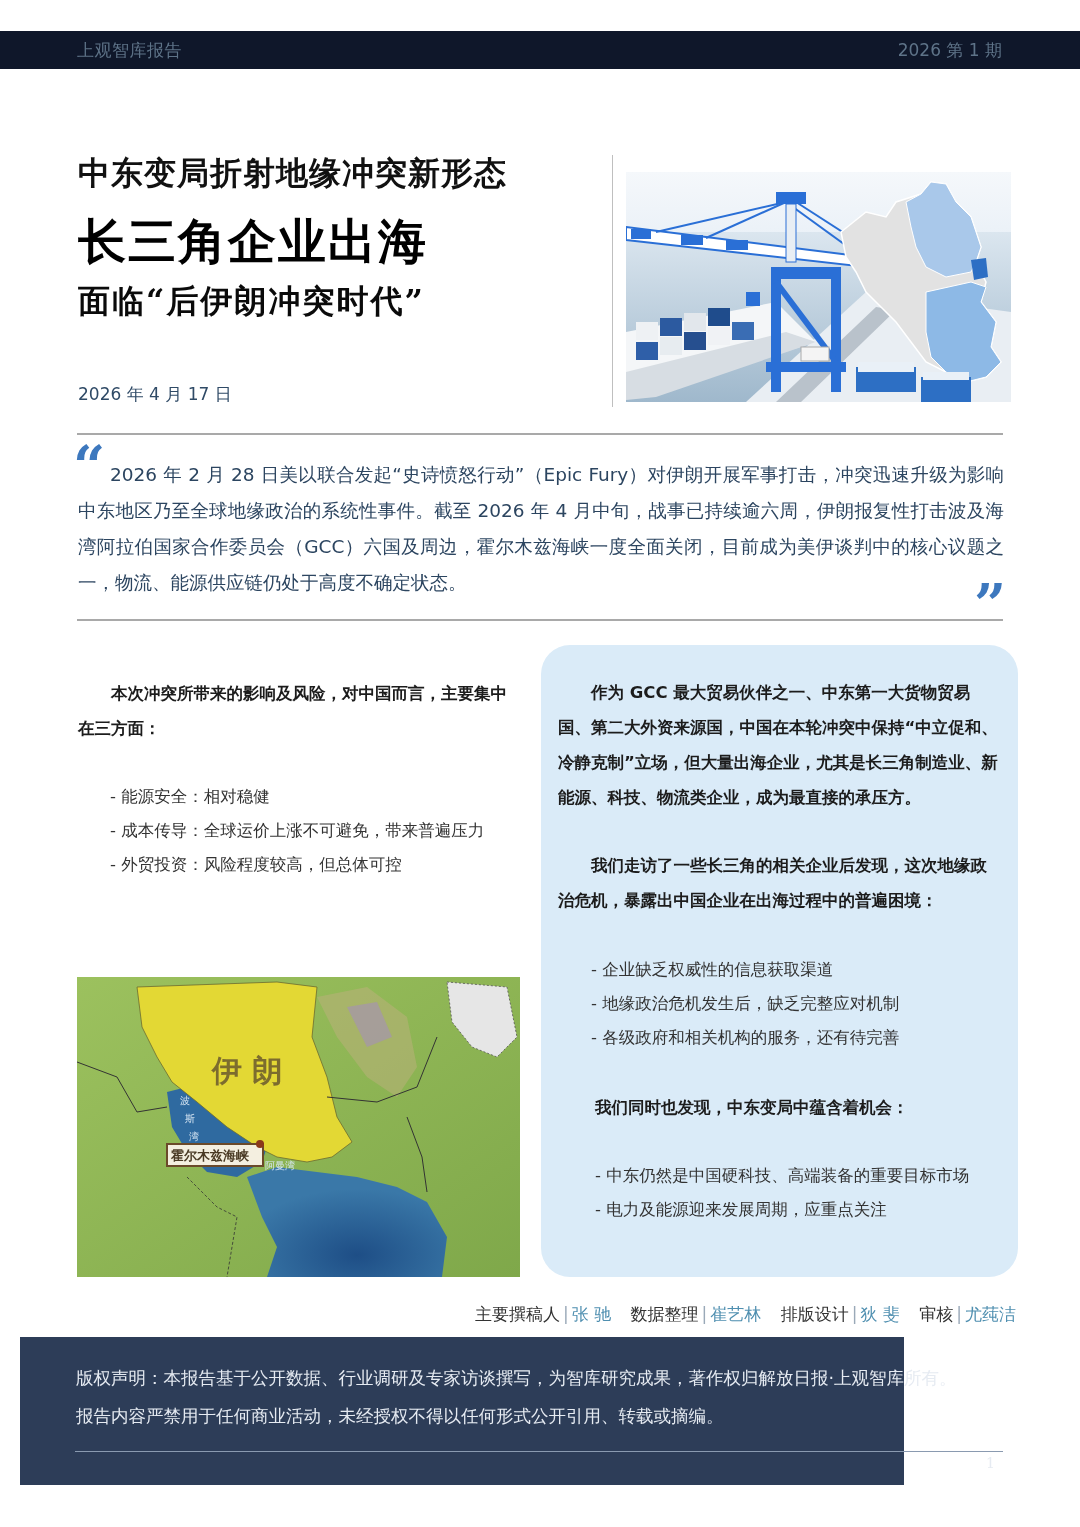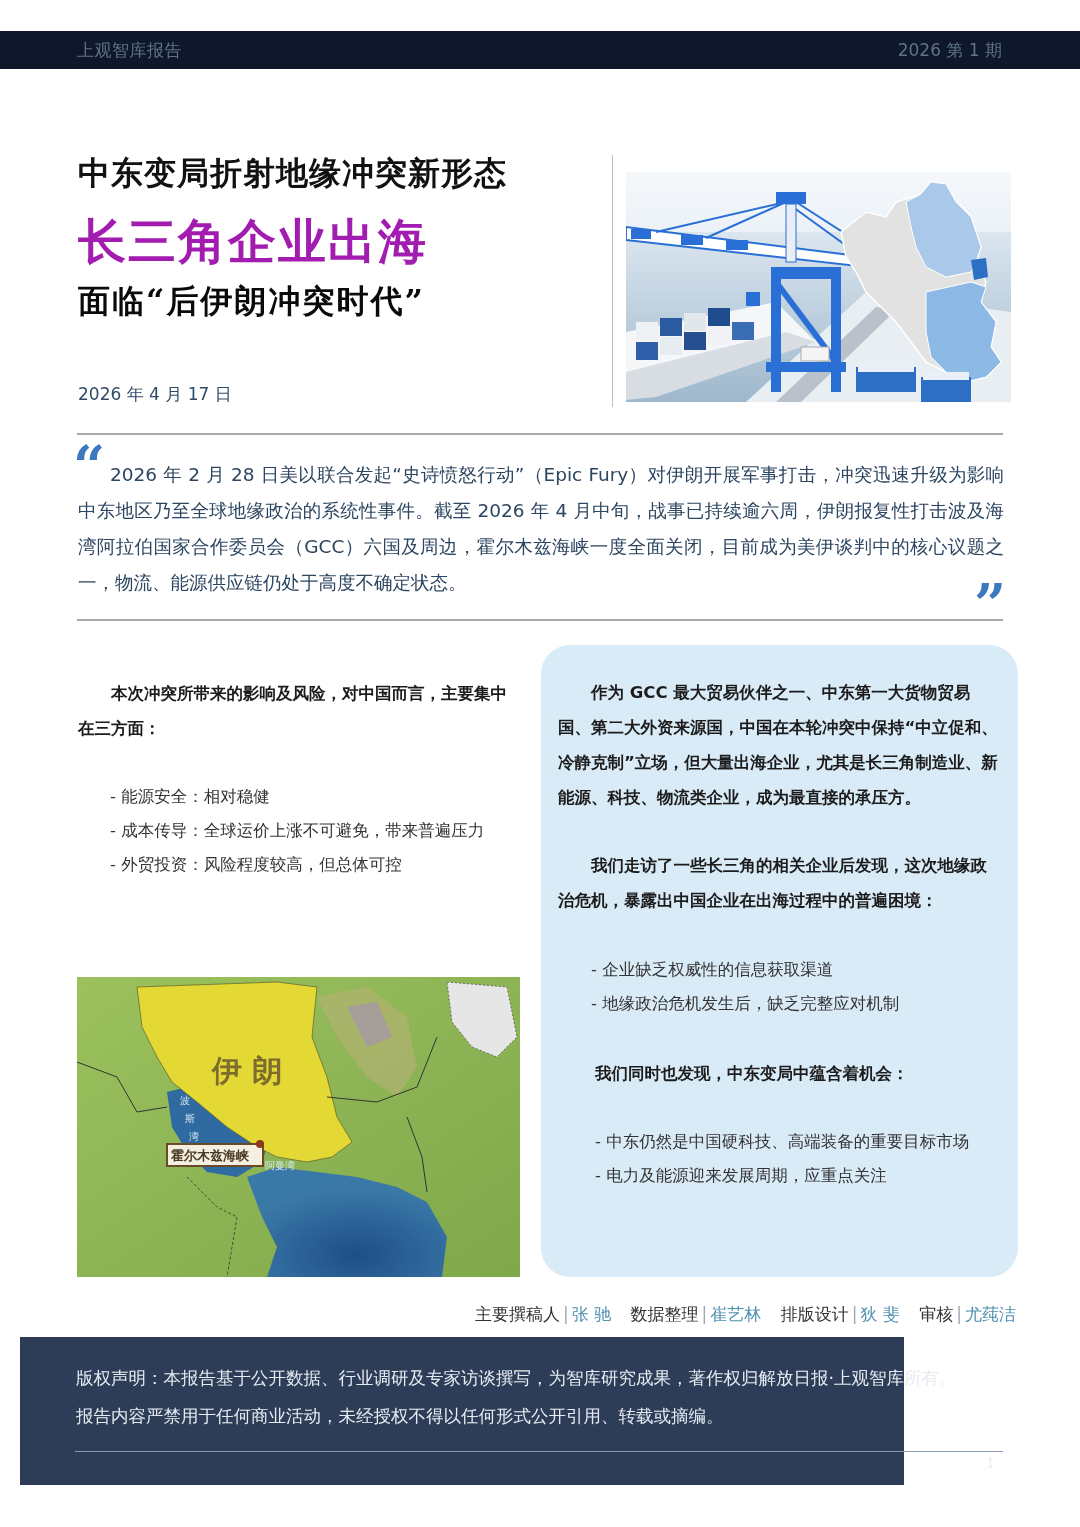--- a/index.html
+++ b/index.html
@@ -4,21 +4,21 @@
   <style>
     * { margin: 0; padding: 0; box-sizing: border-box; }
     html, body { width: 1080px; height: 1527px; background: #ffffff; overflow: hidden; }
     body { position: relative; font-family: "DejaVu Sans", "Liberation Sans", sans-serif; color: #222; }
 
     .header-band { position: absolute; left: 0; top: 31px; width: 1080px; height: 38px; background: #0f172a; }
     .header-left { position: absolute; left: 77px; top: 8px; font-size: 17px; color: #5e7388; letter-spacing: 0.5px; }
     .header-right { position: absolute; right: 78px; top: 8px; font-size: 17px; color: #5e7388; }
 
     .kicker { position: absolute; left: 78px; top: 152px; font-family: "DejaVu Serif", "Liberation Serif", serif; font-weight: bold; font-size: 32px; color: #111; letter-spacing: 1px; }
-    .title1 { position: absolute; left: 78px; top: 210px; font-family: "DejaVu Serif", "Liberation Serif", serif; font-weight: bold; font-size: 48px; color: #a21caf; letter-spacing: 2px; }
+    .title1 { position: absolute; left: 78px; top: 210px; font-family: "DejaVu Serif", "Liberation Serif", serif; font-weight: bold; font-size: 48px; color: #000000; letter-spacing: 2px; }
     .title2 { position: absolute; left: 78px; top: 280px; font-family: "DejaVu Serif", "Liberation Serif", serif; font-weight: bold; font-size: 32px; color: #0a0a0a; letter-spacing: 2px; }
     .date { position: absolute; left: 78px; top: 383px; font-size: 17px; color: #2f4a66; }
     .vdivider { position: absolute; left: 612px; top: 155px; width: 1px; height: 252px; background: #bfbfbf; }
 
     .hero { position: absolute; left: 626px; top: 172px; width: 385px; height: 230px; overflow: hidden; background: linear-gradient(180deg, #f5f8fb 0%, #e6eef6 40%, #c9d9e8 100%); }
 
     .rule { position: absolute; left: 77px; width: 926px; height: 2px; background: #a9a9a9; }
     .quote-open { position: absolute; left: 73px; top: 438px; font-family: "DejaVu Serif", serif; font-weight: bold; font-size: 56px; line-height: 56px; color: #3d78be; }
     .quote-close { position: absolute; left: 974px; top: 576px; font-family: "DejaVu Serif", serif; font-weight: bold; font-size: 56px; line-height: 56px; color: #3d78be; }
     .quote-text { position: absolute; left: 78px; top: 457px; width: 926px; font-size: 18.5px; line-height: 36px; color: #2c4560; text-indent: 32px; text-align: justify; }
@@ -178,20 +178,21 @@
   </svg>
 </div>
 
 <div class="right-box">
   <div class="rb-inner">
     <p class="rb-para">作为 GCC 最大贸易伙伴之一、中东第一大货物贸易国、第二大外资来源国，中国在本轮冲突中保持“中立促和、冷静克制”立场，但大量出海企业，尤其是长三角制造业、新能源、科技、物流类企业，成为最直接的承压方。</p>
     <p class="rb-para">我们走访了一些长三角的相关企业后发现，这次地缘政治危机，暴露出中国企业在出海过程中的普遍困境：</p>
     <div class="rb-bullets">
       <div class="rb-bullet">- 企业缺乏权威性的信息获取渠道</div>
       <div class="rb-bullet">- 地缘政治危机发生后，缺乏完整应对机制</div>
+      <div class="rb-bullet">- 各级政府和相关机构的服务，还有待完善</div>
     </div>
     <div class="rb-sub">我们同时也发现，中东变局中蕴含着机会：</div>
     <div class="rb-bullets2">
       <div class="rb-bullet">- 中东仍然是中国硬科技、高端装备的重要目标市场</div>
       <div class="rb-bullet">- 电力及能源迎来发展周期，应重点关注</div>
     </div>
   </div>
 </div>
 
 <div class="credits">

